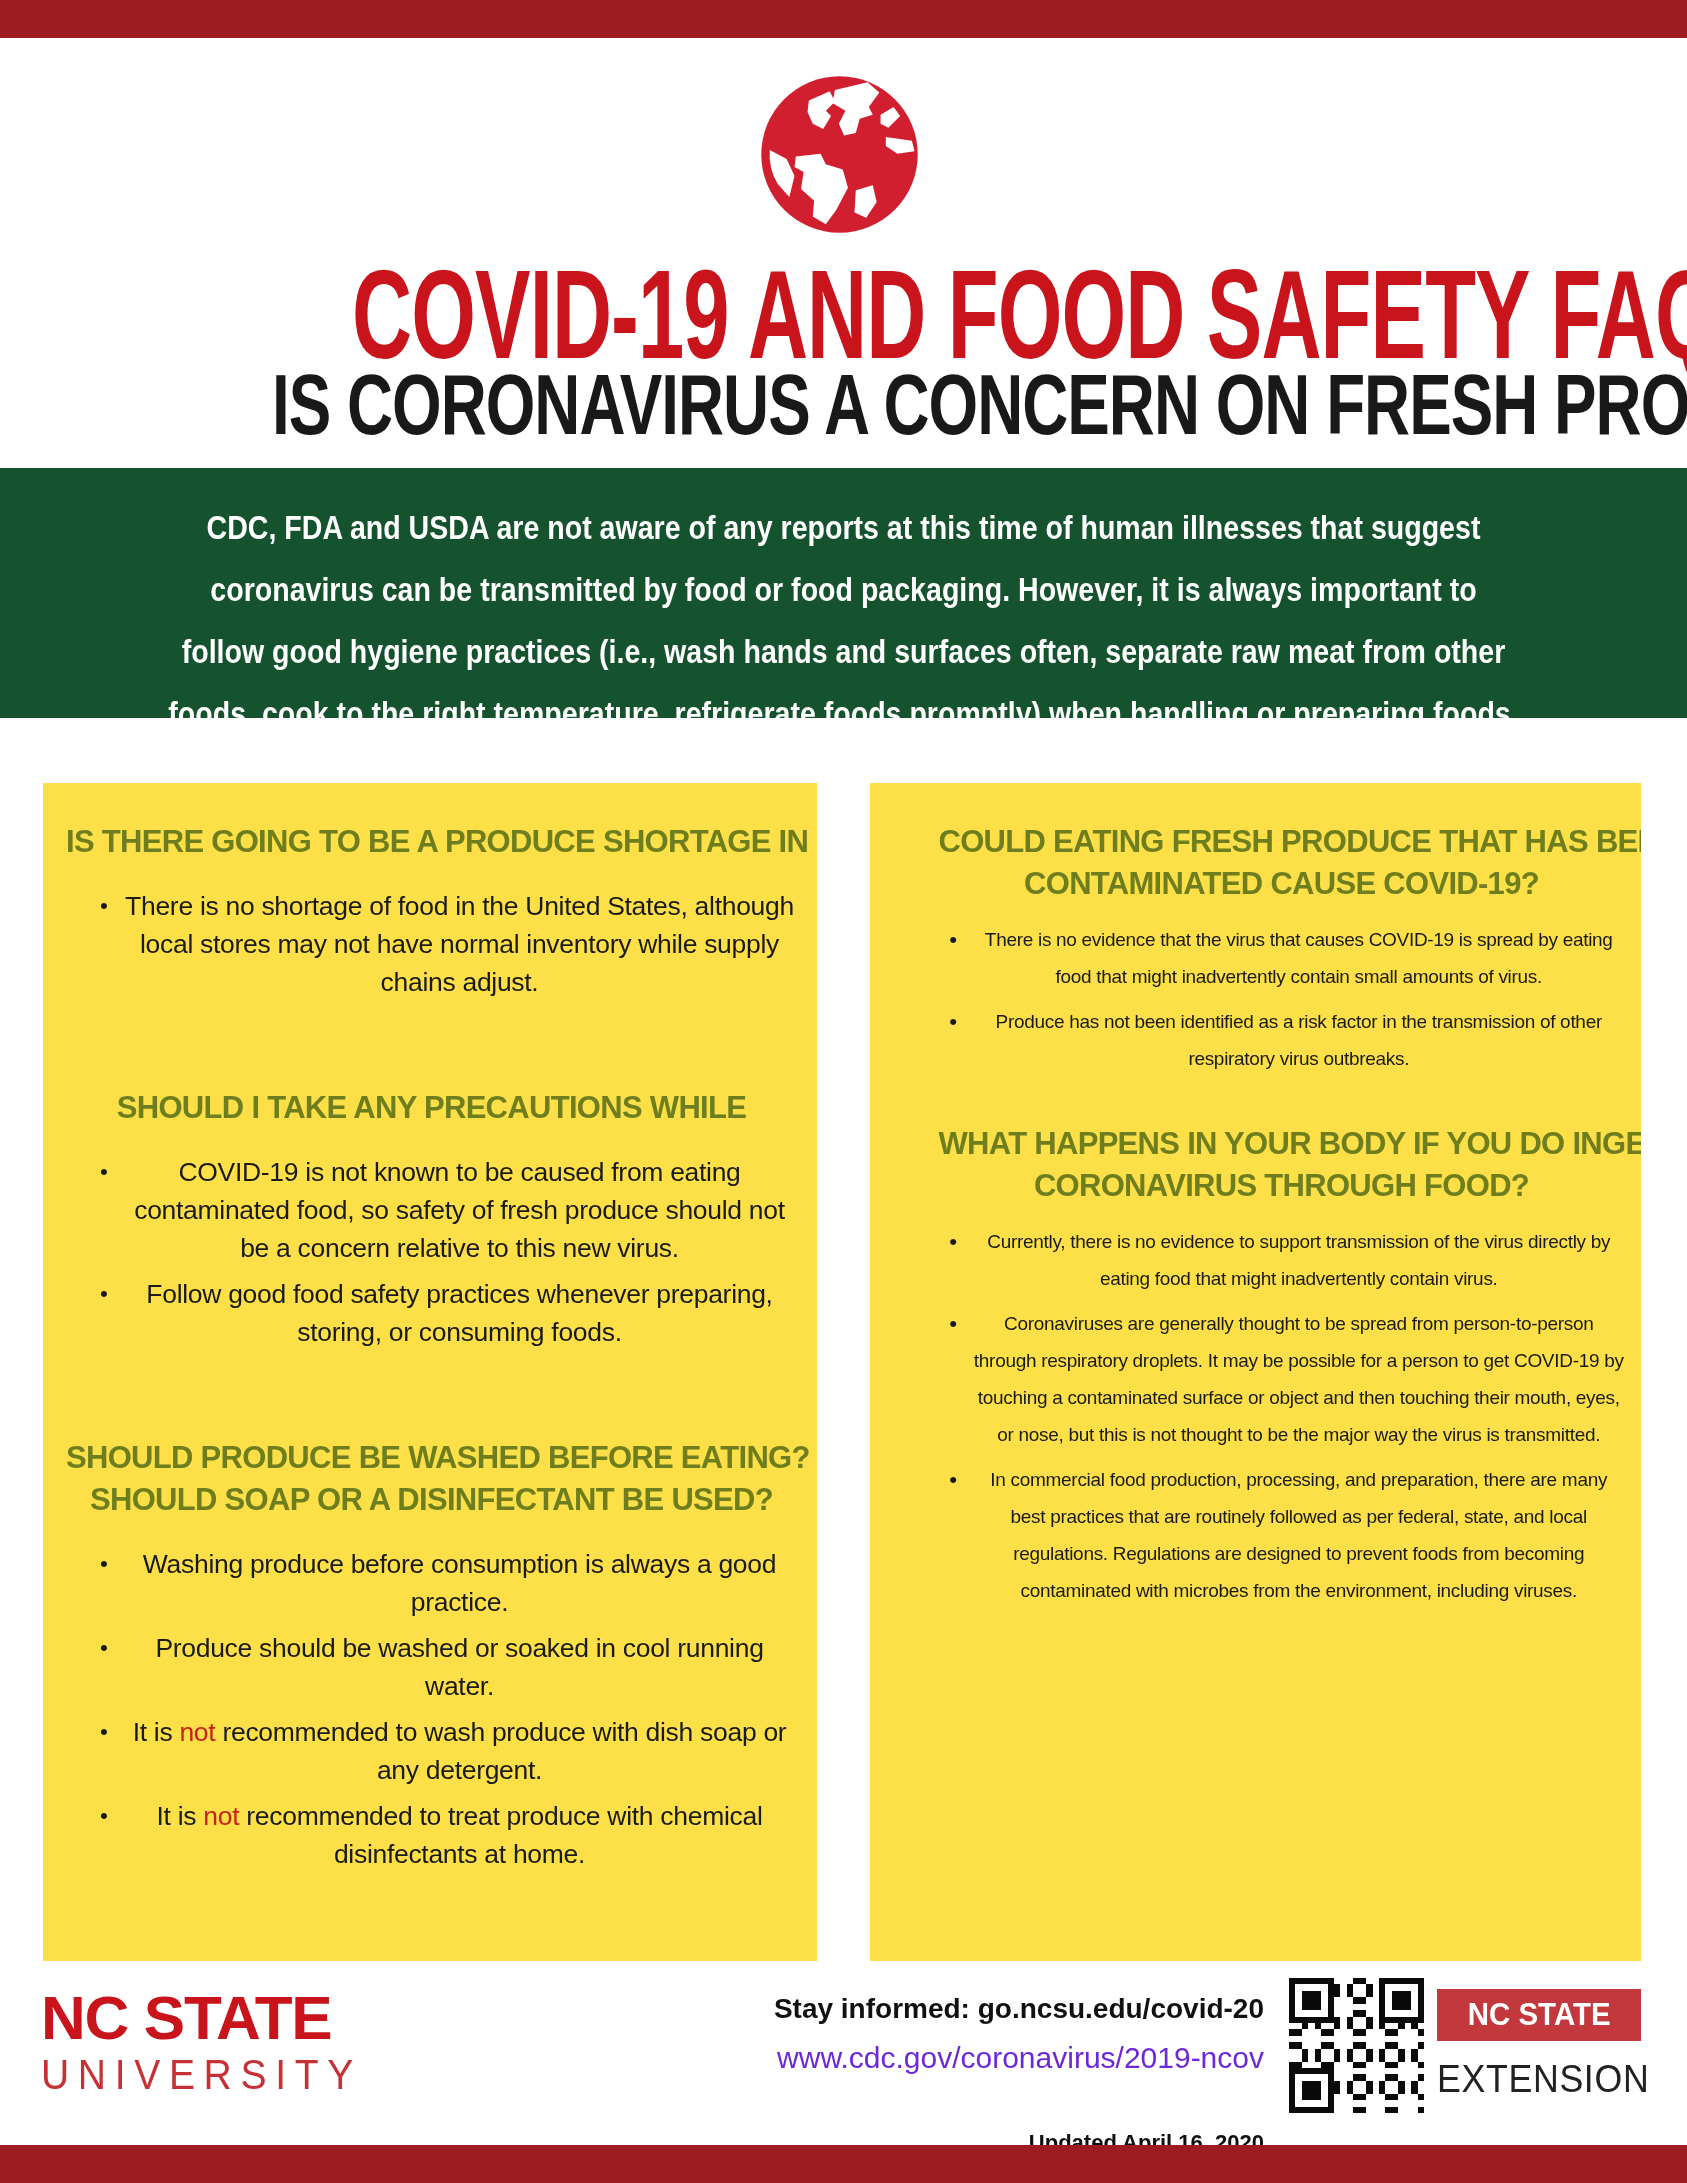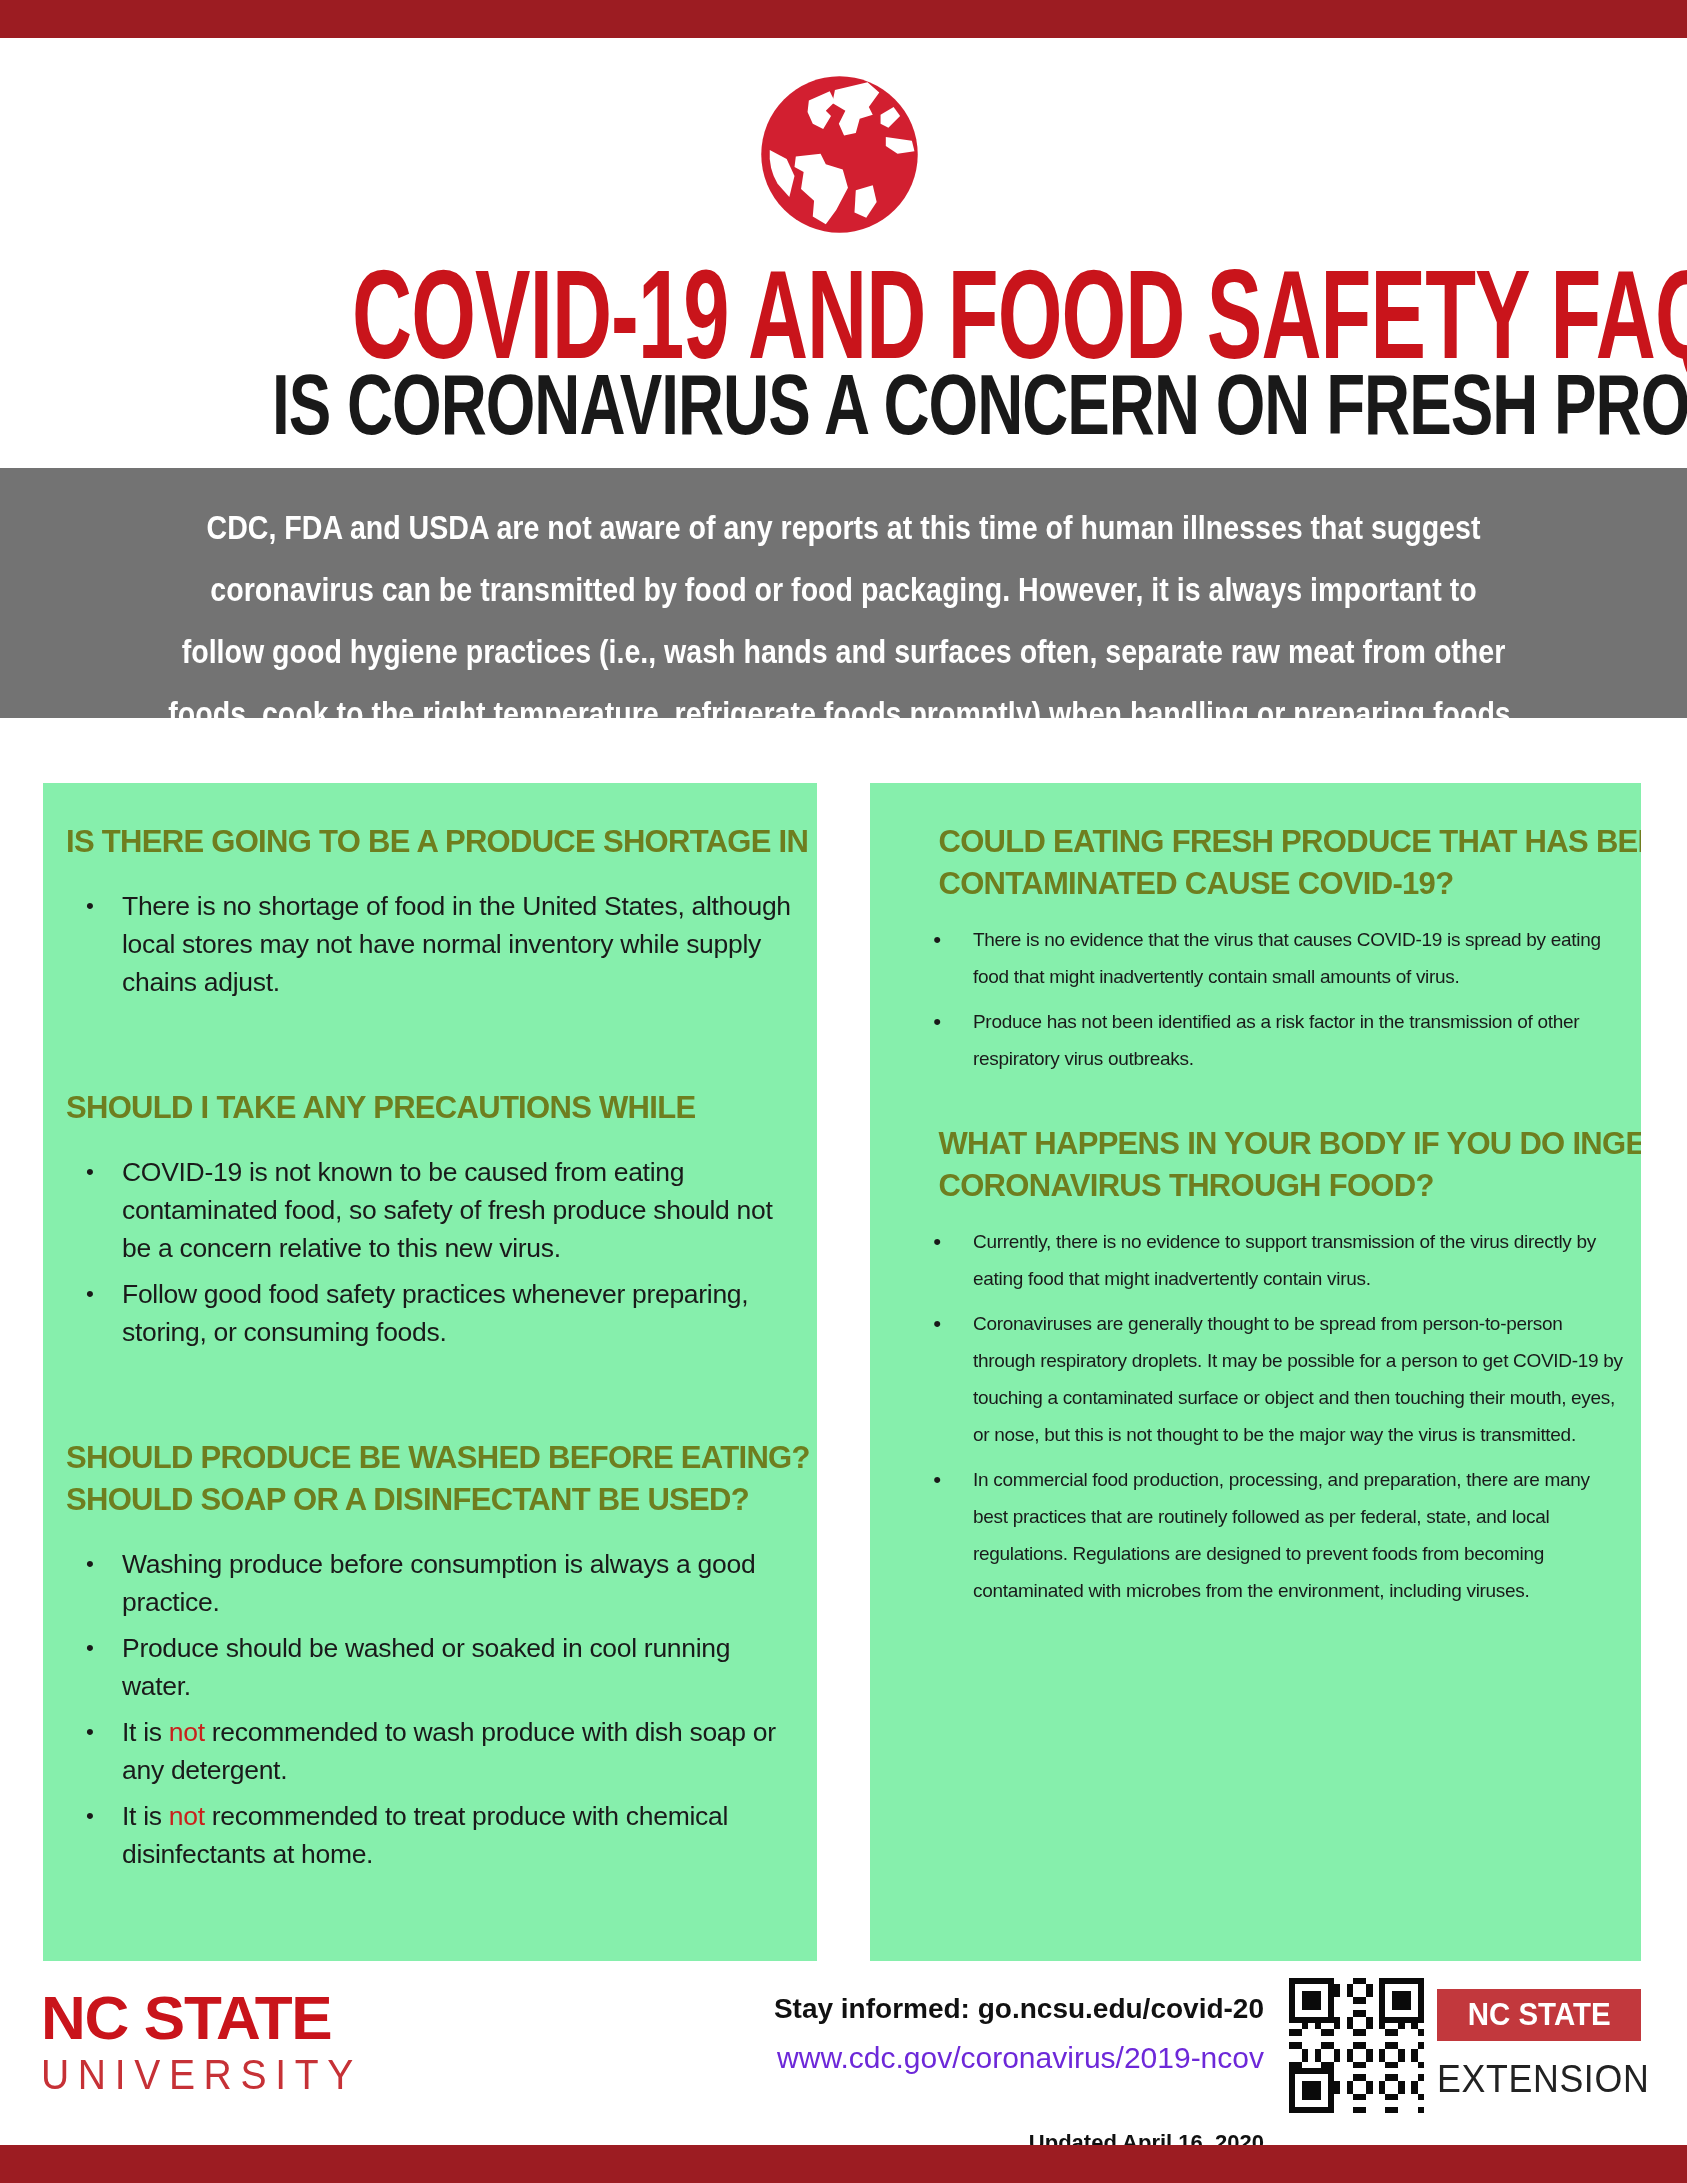--- a/index.html
+++ b/index.html
@@ -13,25 +13,25 @@
   #globe{position:absolute;left:758px;top:73px;width:163px;height:163px;}
 
   #main-title{position:absolute;left:0;top:259px;width:1687px;text-align:center;margin:0;}
   #main-title .sq{display:inline-block;white-space:nowrap;transform:scaleX(.66);transform-origin:center;
       font-weight:700;font-size:126px;line-height:112px;color:#c9141b;letter-spacing:-1.3px;}
 
   #sub-title{position:absolute;left:0;top:368px;width:1687px;text-align:center;margin:0;}
   #sub-title .sq{display:inline-block;white-space:nowrap;transform:scaleX(.75);transform-origin:center;
       font-weight:700;font-size:85px;line-height:74px;color:#191919;letter-spacing:-1.3px;}
 
-  #banner{position:absolute;left:0;top:468px;width:1687px;height:250px;background:#737373;}
+  #banner{position:absolute;left:0;top:468px;width:1687px;height:250px;background:#14532d;}
   #banner-text{padding-top:28px;text-align:center;transform:scaleX(.84);transform-origin:center;
       font-weight:700;font-size:34px;line-height:62px;color:#ffffff;white-space:nowrap;}
 
-  .panel{position:absolute;top:783px;height:1178px;background:#86efac;overflow:hidden;box-sizing:border-box;}
+  .panel{position:absolute;top:783px;height:1178px;background:#fde047;overflow:hidden;box-sizing:border-box;text-align:center;}
   #panel-left{left:43px;width:774px;padding:38px 20px 0 23px;}
   #panel-right{left:870px;width:771px;padding:38px 16.5px 0 50px;}
 
   .h3{font-weight:700;font-size:31px;line-height:42px;letter-spacing:-0.7px;color:#6e7e1f;}
   .h3 div{white-space:nowrap;}
   #panel-left  .h3{margin:0 0 24px 0;}
   #panel-right .h3{margin:0 0 16px 18.5px;}
 
   .section{margin:0;}
   #panel-left  .section{margin-bottom:86px;}

